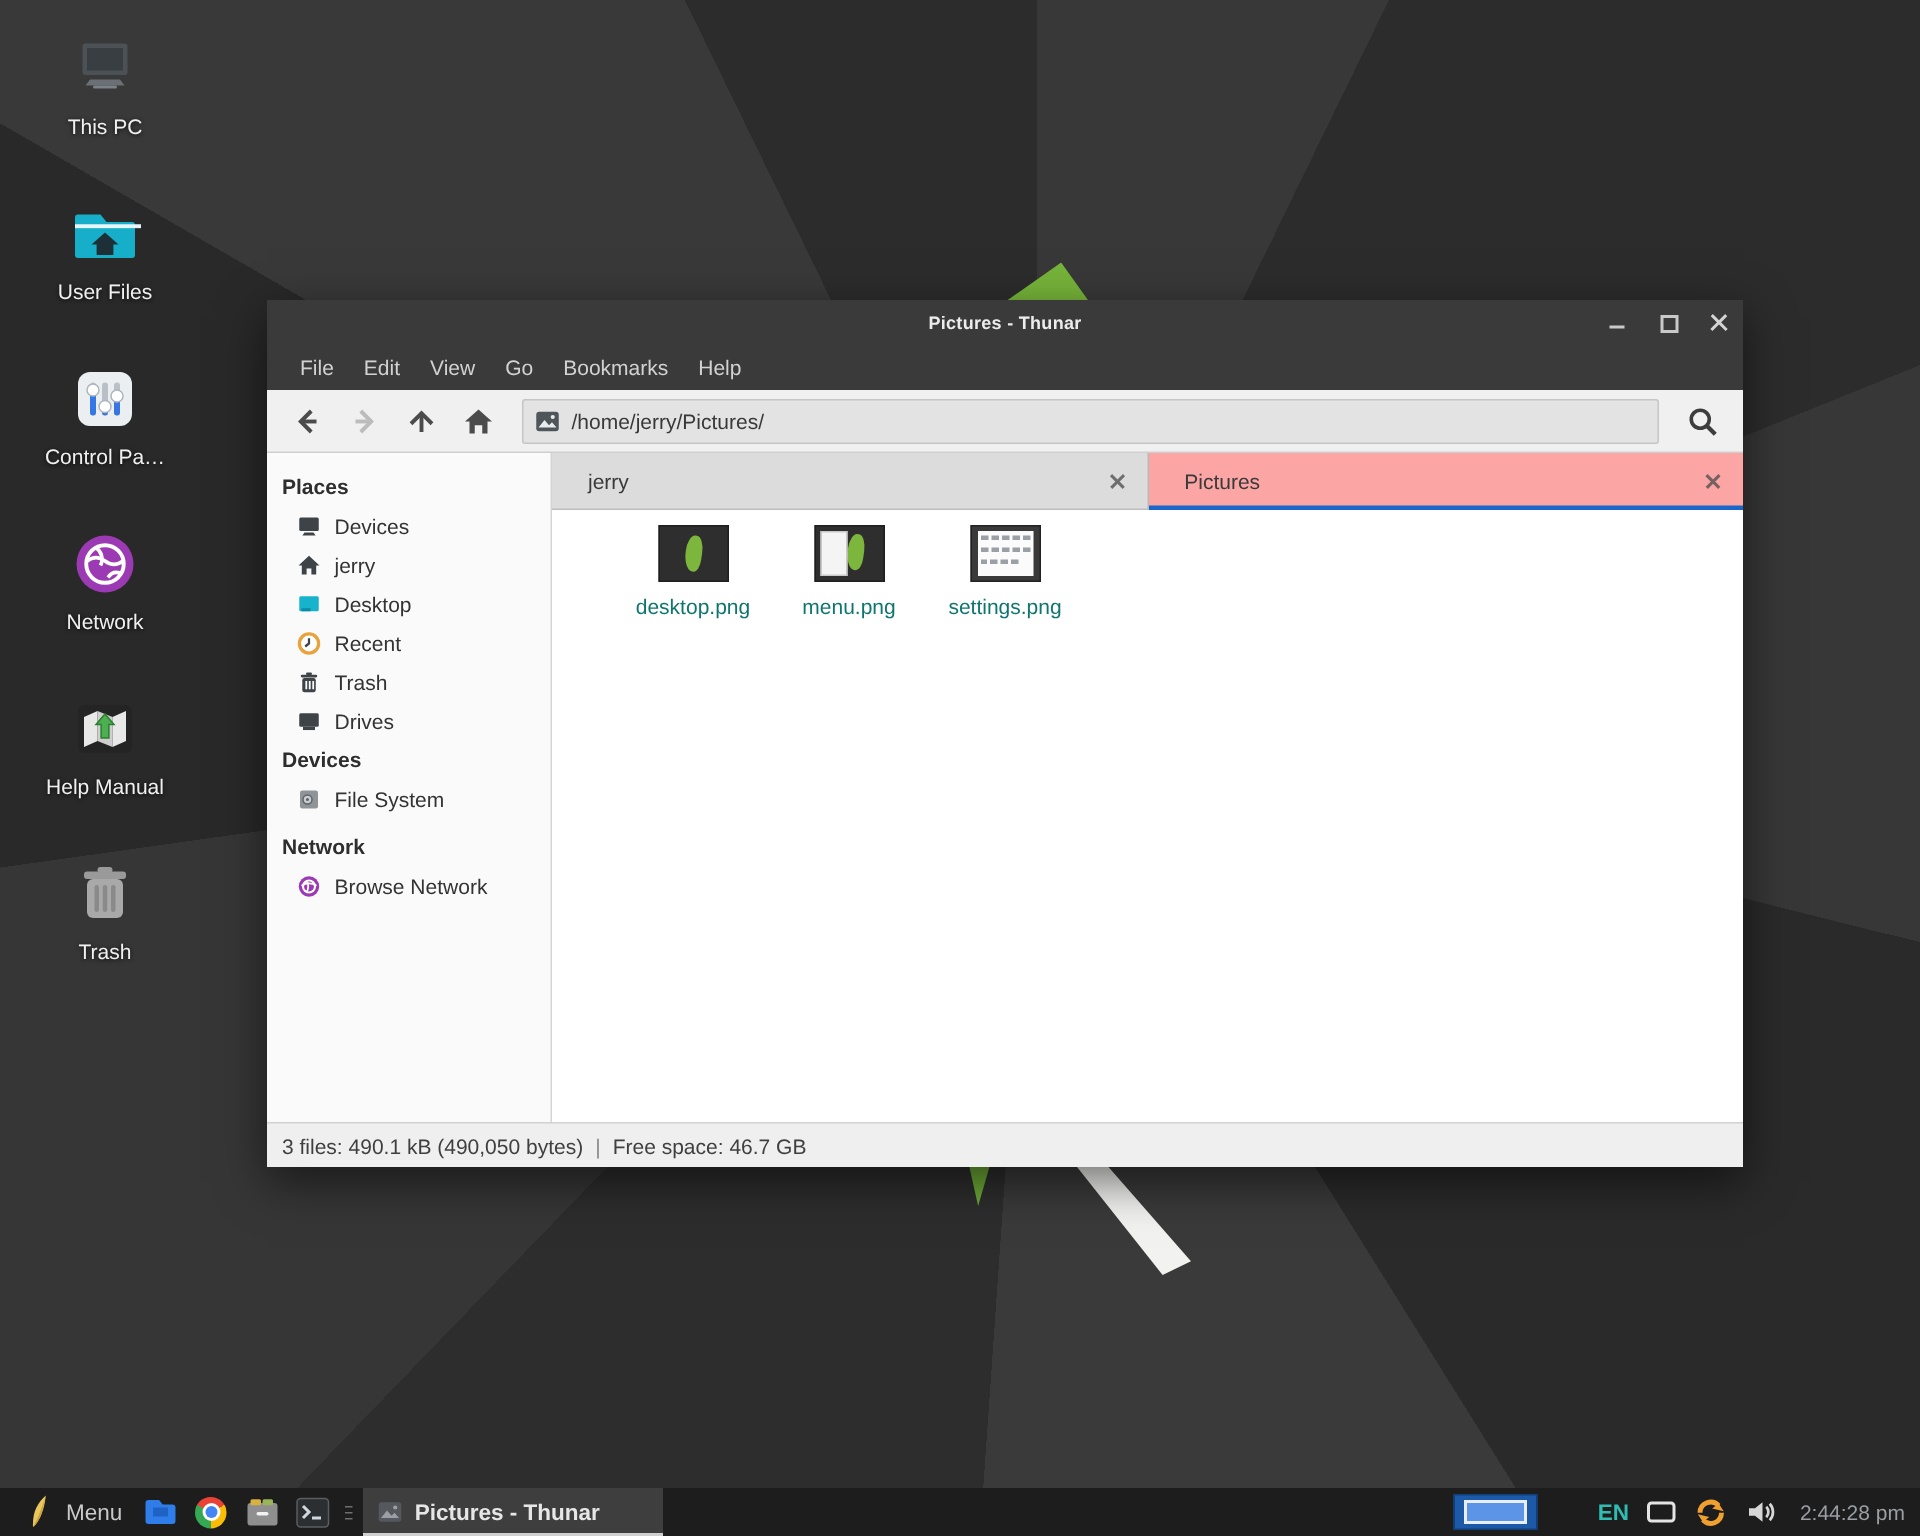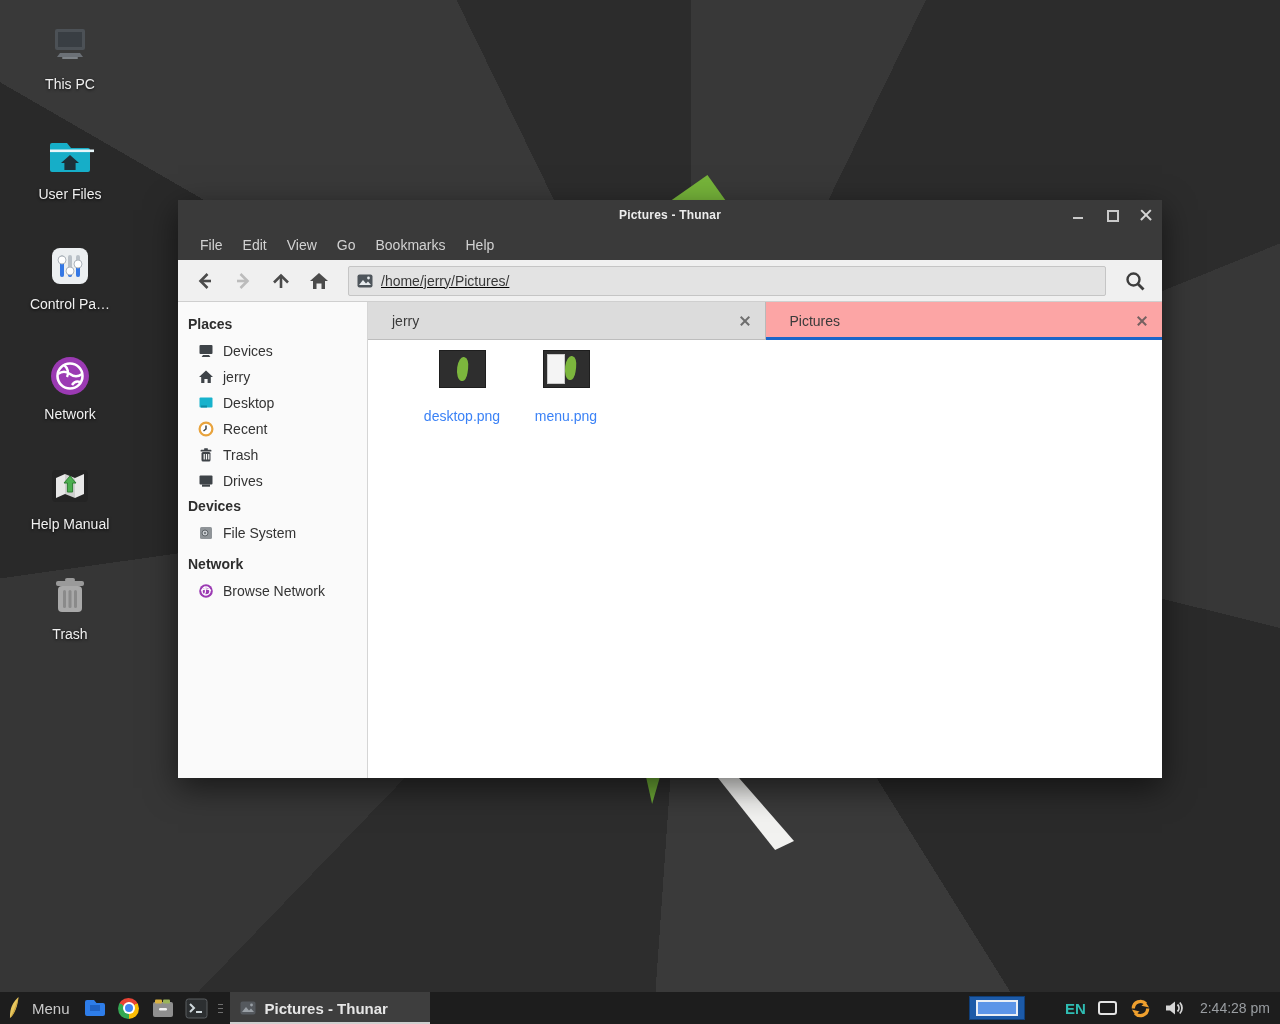--- a/index.html
+++ b/index.html
@@ -42,21 +42,21 @@
   .wbtn.cls::before { transform:rotate(45deg); }
   .wbtn.cls::after  { transform:rotate(-45deg); }
 
   .menubar { height:30px; background:#3a3a3a; display:flex; align-items:center; padding-left:12px; flex:0 0 30px; }
   .menubar .mi { color:#d2d2d2; font-size:14px; padding:0 10px; height:30px; line-height:30px; cursor:pointer; }
 
   .toolbar { height:42px; background:#f0f0f0; border-bottom:1px solid #cfcfcf;
              display:flex; align-items:center; padding:0 10px; gap:4px; flex:0 0 42px; }
   .tbtn { width:34px; height:32px; display:flex; align-items:center; justify-content:center; cursor:pointer; border-radius:3px; }
   .pathfield { flex:1; height:30px; margin:0 8px; background:#e3e3e3; border:1px solid #c5c5c5; border-radius:2px;
-               display:flex; align-items:center; padding:0 8px; gap:8px;text-decoration:underline; }
+               display:flex; align-items:center; padding:0 8px; gap:8px; }
   .pathfield .ptext { font-size:14px; color:#393939; }
 
   .content { flex:1; display:flex; min-height:0; }
   .sidebar { width:190px; background:#fafafa; border-right:1px solid #d5d5d5; padding:10px 0 0 10px; overflow:hidden; }
   .sb-head { font-size:14px; font-weight:bold; color:#2e2e2e; margin:4px 0 6px 0; }
   .sb-item { display:flex; align-items:center; gap:9px; height:26px; padding-left:10px; cursor:pointer; }
   .sb-item .lbl { font-size:14px; color:#333; }
   .sb-item svg { flex:0 0 16px; }
 
   .mainpane { flex:1; display:flex; flex-direction:column; min-width:0; }
@@ -74,28 +74,28 @@
   .file { width:104px; text-align:center; cursor:pointer; }
   .thumb { width:47px; height:38px; margin:0 auto; position:relative; }
   .thumb.dark { background:#2e2e2e; border:1px solid #1e1e1e; }
   .blob { position:absolute; width:11px; height:24px; background:#7cb63d; border-radius:50% 50% 40% 60%;
           transform:rotate(8deg); }
   .thumb .panel { position:absolute; left:3px; top:3px; width:18px; height:30px; background:#f4f4f4; border:1px solid #c9c9c9; }
   .thumb.settings { background:#3a3a3a; border:1px solid #222; padding:3px 4px; }
   .thumb.settings .inner { background:#fbfbfb; width:100%; height:100%; position:relative; }
   .dashrow { position:absolute; left:2px; right:2px; height:4px; display:flex; gap:2px; }
   .dashrow i { flex:1; background:#9aa0a6; height:3px; }
-  .fname { margin-top:20px; font-size:14px; color:#3b82f6; }
+  .fname { margin-top:8px; font-size:14px; color:#0f766e; }
 
   .statusbar { height:30px; background:#efefef; border-top:1px solid #d2d2d2; display:flex; align-items:center;
                padding-left:10px; gap:8px; flex:0 0 30px; font-size:14px; color:#3f3f3f; }
 
   
   .taskbar { position:absolute; left:0; bottom:0; width:1280px; height:32px; background:#1d1d1d;
-             display:flex; align-items:center; }
+             display:flex; align-items:center;padding-left:12px; }
   .tb-launch { display:flex; align-items:center; justify-content:center; width:34px; height:32px; cursor:pointer; }
   .menu-btn { display:flex; align-items:center; gap:8px; padding:0 8px 0 6px; height:32px; cursor:pointer; }
   .menu-btn .mlabel { color:#c9c9c9; font-size:15px; }
   .chrome { width:21px; height:21px; border-radius:50%; position:relative;
             background:conic-gradient(from -60deg, #ea4335 0 120deg, #fbbc05 120deg 240deg, #34a853 240deg 360deg); }
   .chrome::before { content:""; position:absolute; inset:4.5px; background:#fff; border-radius:50%; }
   .chrome::after  { content:""; position:absolute; inset:6.5px; background:#4285f4; border-radius:50%; }
   .grip { width:8px; height:18px; margin:0 4px; display:flex; flex-direction:column; justify-content:center; gap:3px; cursor:pointer; }
   .grip i { display:block; width:5px; height:1px; background:#6f6f6f; }
   .taskbtn { width:200px; height:32px; background:#3e3e3e; display:flex; align-items:center; gap:9px;
@@ -350,24 +350,56 @@
           </div>
           <div class="fname">desktop.png</div>
         </div>
         <div class="file">
           <div class="thumb dark">
             <span class="blob" style="left:21px;top:5px"></span>
             <span class="panel"></span>
           </div>
           <div class="fname">menu.png</div>
         </div>
-      </div>
-    </div>
-  </div>
-
+        <div class="file">
+          <div class="thumb settings">
+            <div class="inner">
+              <div class="dashrow" style="top:3px">
+                  <i></i>
+                  <i></i>
+                  <i></i>
+                  <i></i>
+                  <i></i>
+                </div>
+              <div class="dashrow" style="top:11px">
+                  <i></i>
+                  <i></i>
+                  <i></i>
+                  <i></i>
+                  <i></i>
+                </div>
+              <div class="dashrow" style="top:19px;right:10px">
+                  <i></i>
+                  <i></i>
+                  <i></i>
+                  <i></i>
+                </div>
+            </div>
+          </div>
+          <div class="fname">settings.png</div>
+        </div>
+      </div>
+    </div>
+  </div>
+
+  <div class="statusbar">
+    <span>3 files: 490.1 kB (490,050 bytes)</span>
+    <span style="color:#8a8a8a">|</span>
+    <span>Free space: 46.7 GB</span>
+  </div>
 </div>
 
 <div class="taskbar">
   <div class="menu-btn">
     <svg width="18" height="24" viewBox="0 0 18 24">
         <path d="M12.5 1 C7 6 3.5 12 4 22 C8.5 18 11.5 11 12.5 1 Z" fill="#e8c75e"></path>
         <path d="M12.5 1 C10 9 8 15 4 22 C6 21 10 16 12.5 1 Z" fill="#c9a23f"></path>
       </svg>
     <span class="mlabel">Menu</span>
   </div>

